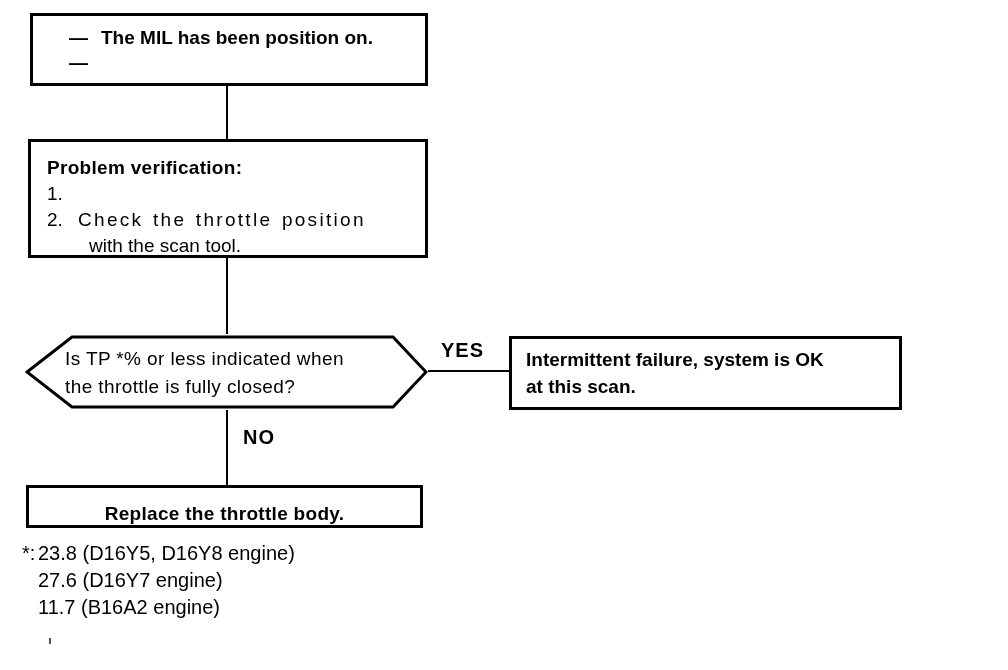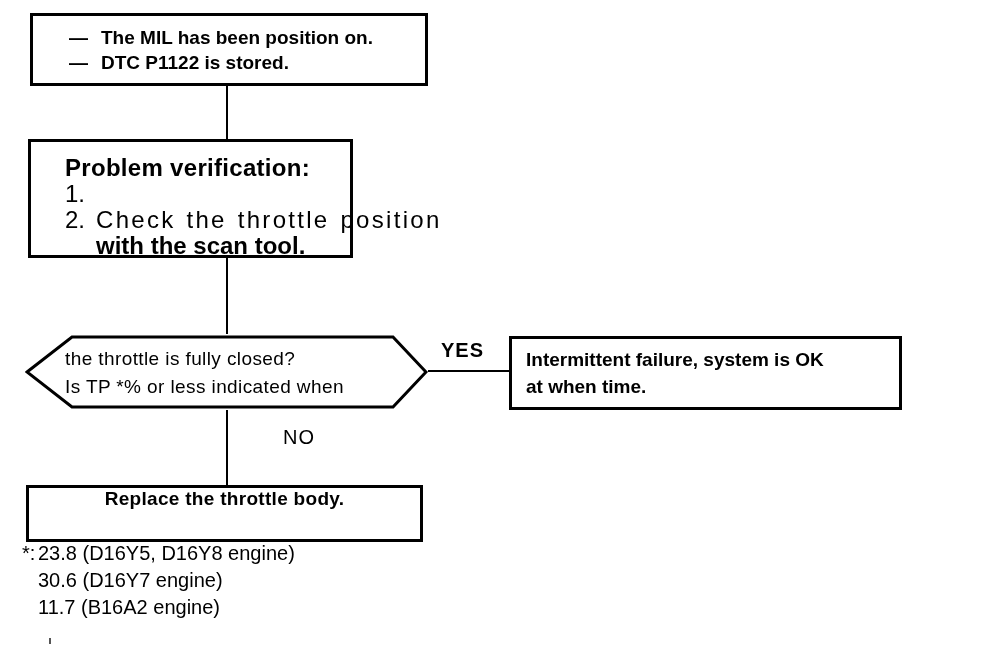--- a/index.html
+++ b/index.html
@@ -25,58 +25,58 @@
   .box-start {
     left: 30px; top: 13px; width: 398px; height: 73px;
     display: flex; flex-direction: column; justify-content: center;
     padding-left: 36px; font-weight: bold; font-size: 19px; line-height: 25px;
   }
   .bullet-row { display: flex; }
   .bullet-dash { width: 32px; flex: 0 0 32px; }
 
   
   .box-verify {
-    left: 28px; top: 139px; width: 325px; height: 119px;
-    padding: 13px 8px 8px 34px; font-size: 24px; line-height: 26px;
+    left: 28px; top: 139px; width: 400px; height: 119px;
+    padding: 13px 8px 8px 16px; font-size: 19px; line-height: 26px;
   }
   .verify-title { font-weight: bold; letter-spacing: 0.3px; }
   .step { display: flex; }
   .step-num { width: 31px; flex: 0 0 31px; }
   .spaced { letter-spacing: 2.3px; word-spacing: 2px; white-space: nowrap; text-align: right; }
-  .step-cont { margin-left: 31px; font-weight: bold; }
+  .step-cont { margin-left: 42px; }
 
   
   .hex-wrap { position: absolute; left: 25px; top: 334px; width: 403px; height: 76px; }
   .hex-wrap svg { position: absolute; left: 0; top: 0; }
   .hex-text {
     position: absolute; left: 40px; top: 11px;
     font-size: 19px; line-height: 28px; letter-spacing: 0.4px; white-space: nowrap;
   }
 
   
   .label-yes {
     position: absolute; left: 441px; top: 339px;
     font-size: 20px; font-weight: bold; letter-spacing: 1px;
   }
   .label-no {
     position: absolute; left: 243px; top: 426px;
-    font-size: 20px; font-weight: normal; letter-spacing: 1px; margin-left: 40px;
+    font-size: 20px; font-weight: bold; letter-spacing: 1px;
   }
 
   
   .box-yes {
     left: 509px; top: 336px; width: 393px; height: 74px;
     display: flex; flex-direction: column; justify-content: center;
     padding-left: 14px; font-weight: bold; font-size: 19px; line-height: 27px;
   }
 
   
   .box-no {
-    left: 26px; top: 485px; width: 397px; height: 57px;
-    display: flex; align-items: flex-start; justify-content: center;
+    left: 26px; top: 485px; width: 397px; height: 43px;
+    display: flex; align-items: flex-end; justify-content: center;
     font-weight: bold; font-size: 19px; letter-spacing: 0.3px;
   }
 
   
   .footnote {
     position: absolute; left: 22px; top: 540px;
     font-size: 20px; line-height: 27px;
   }
   .fn-row { display: flex; }
   .fn-marker { width: 16px; flex: 0 0 16px; }
@@ -92,21 +92,20 @@
 
 <div class="canvas">
 
   <div class="box box-start">
     <div class="bullet-row">
       <span class="bullet-dash">—</span>
       <span>The MIL has been position on.</span>
     </div>
     <div class="bullet-row">
       <span class="bullet-dash">—</span>
-      <span>DTC P1122 is stored.</span>
     </div>
   </div>
 
   <div class="vline" style="left:226px; top:86px; height:53px;"></div>
 
   <div class="box box-verify">
     <div class="verify-title">Problem verification:</div>
     <div class="step">
       <span class="step-num">1.</span>
     </div>
@@ -117,44 +116,44 @@
     <div class="step-cont">with the scan tool.</div>
   </div>
 
   <div class="vline" style="left:226px; top:258px; height:76px;"></div>
 
   <div class="hex-wrap">
     <svg width="403" height="76" viewBox="0 0 403 76">
       <polygon points="2,38 47,3 368,3 401,38 368,73 47,73" fill="#ffffff" stroke="#000000" stroke-width="3"></polygon>
     </svg>
     <div class="hex-text">
+      <div>Is TP *% or less indicated when</div>
       <div>the throttle is fully closed?</div>
-      <div>Is TP *% or less indicated when</div>
     </div>
   </div>
 
   <div class="hline" style="left:428px; top:370px; width:81px;"></div>
   <div class="label-yes">YES</div>
 
   <div class="box box-yes">
     <div>Intermittent failure, system is OK</div>
-    <div>at when time.</div>
+    <div>at this scan.</div>
   </div>
 
   <div class="vline" style="left:226px; top:410px; height:75px;"></div>
   <div class="label-no">NO</div>
 
   <div class="box box-no">
     <span>Replace the throttle body.</span>
   </div>
 
   <div class="footnote">
     <div class="fn-row">
       <span class="fn-marker">*:</span>
       <span>23.8 (D16Y5, D16Y8 engine)</span>
     </div>
-    <div class="fn-indent">30.6 (D16Y7 engine)</div>
+    <div class="fn-indent">27.6 (D16Y7 engine)</div>
     <div class="fn-indent">11.7 (B16A2 engine)</div>
   </div>
 
   <div class="stray-mark"></div>
 
 </div>
 
 </body></html>

